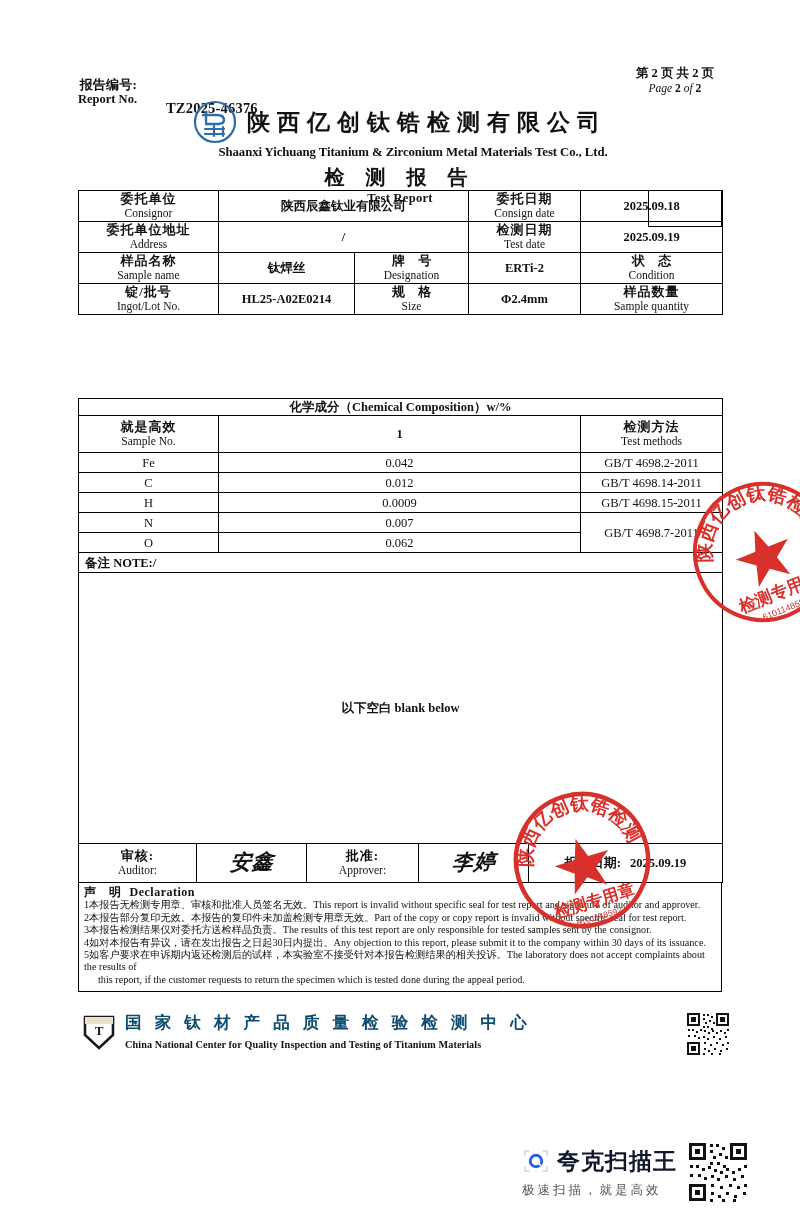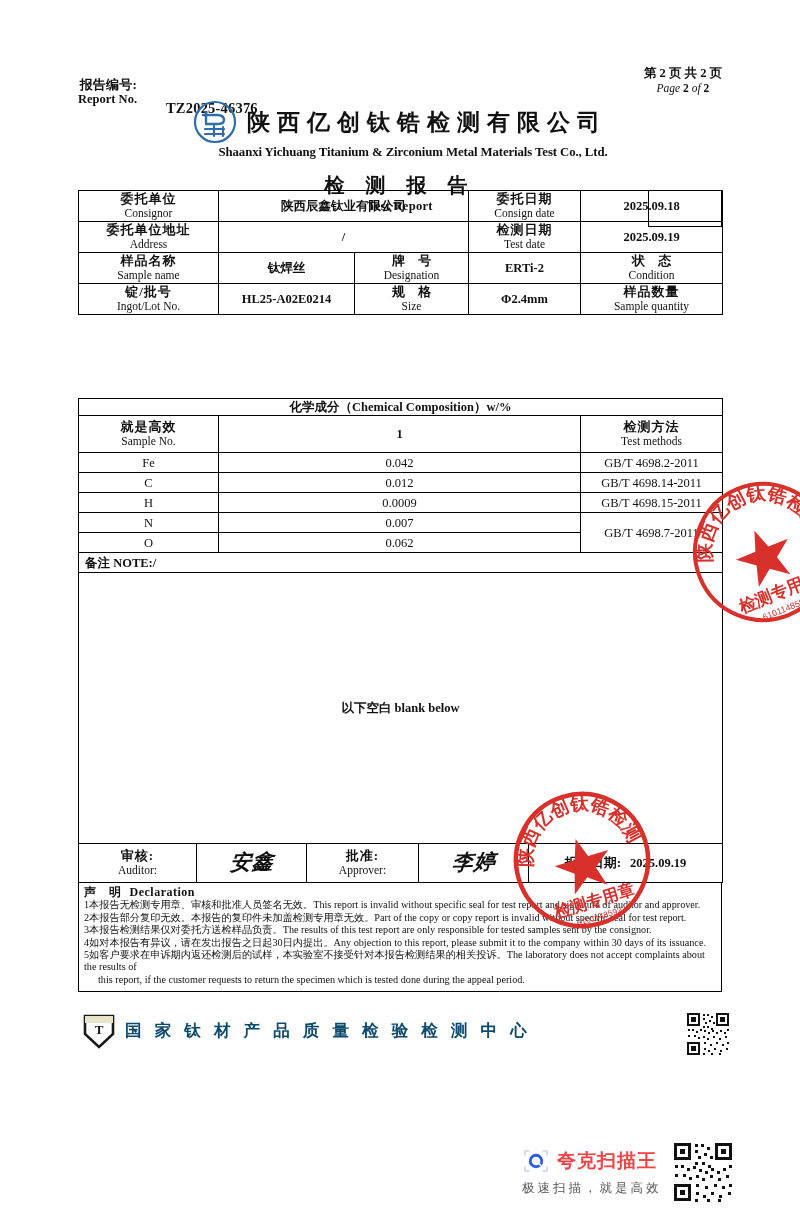--- a/index.html
+++ b/index.html
@@ -35,21 +35,21 @@
     text-align: right;
   }
   .rep-no .cn { letter-spacing: .2px; }
   .rep-val {
     position: absolute; left: 88px; top: 8px;
     font-weight: bold; font-size: 14.5px;
     letter-spacing: .2px;
     margin-top: 26px;
   }
   .pageno {
-    position: absolute; right: 0; top: 0;
+    position: absolute; right: 8px; top: 0;
     text-align: center; font-size: 12.5px; line-height: 15px;
     font-weight: bold;
   }
   .pageno .en { font-style: italic; font-weight: normal; }
   .pageno .en b { font-style: normal; font-weight: bold; }
 
   .company {
     position: absolute; left: 78px; top: 100px; width: 644px;
     text-align: center;
   }
@@ -65,21 +65,21 @@
     font-size: 23px; font-weight: bold; letter-spacing: 7px;
     color: #111; white-space: nowrap;
   }
   .comp-en {
     font-size: 12.8px; font-weight: bold; margin-top: 1px;
     letter-spacing: -0.1px; white-space: nowrap;
     padding-left: 26px;
   }
   .doc-title {
     font-size: 20px; font-weight: bold; letter-spacing: 8px;
-    margin-top: 12px;
+    margin-top: 4px;
   }
   .doc-title-en {
     font-size: 12.5px; font-weight: bold; margin-top: 0px;
     letter-spacing: .3px;
   }
 
   
   table.grid {
     border-collapse: collapse;
     table-layout: fixed;
@@ -169,21 +169,21 @@
   
   .quark {
     position: absolute; left: 522px; top: 1141px;
     display: flex; align-items: center; gap: 10px;
   }
   .q-left { display: flex; flex-direction: column; }
   .q-top { display: flex; align-items: center; gap: 7px; }
   .q-logo { width: 28px; height: 28px; position: relative; flex:0 0 28px;}
   .q-name {
     font-family: "Liberation Sans", sans-serif;
-    font-size: 19px; font-weight: bold; color: #ef4444; letter-spacing: 1px;
+    font-size: 23px; font-weight: bold; color: #0f172a; letter-spacing: 1px;
   }
   .q-tag {
     font-family: "Liberation Sans", sans-serif;
     font-size: 12.5px; color: #555; letter-spacing: 3px; margin-top: 5px;
   }
   .q-qr { width: 62px; height: 62px; }
 
   
   .seal {
     position: absolute;
@@ -474,20 +474,21 @@
   <div class="footer-logo">
     <span class="shield">
       <svg viewBox="0 0 34 38" width="34" height="38">
         <path d="M3 4 L31 4 L31 22 L17 35 L3 22 Z" fill="none" stroke="#1a1a1a" stroke-width="2.6"></path>
         <path d="M3 4 L31 4 L31 11 L3 11 Z" fill="#e9e4c9" stroke="none"></path>
         <text x="17" y="22" text-anchor="middle" font-size="13" font-weight="bold" fill="#1a1a1a" font-family="'Liberation Serif',serif">T</text>
       </svg>
     </span>
     <span>
       <span class="fl-cn">国 家 钛 材 产 品 质 量 检 验 检 测 中 心</span><br>
+      <span class="fl-en">China National Center for Quality  Inspection and Testing of Titanium Materials</span>
     </span>
   </div>
 
   <div class="footer-qr">
     <svg viewBox="0 0 44 44" width="44" height="44">
       <rect width="44" height="44" fill="#fff"></rect>
       <g fill="#111">
         <rect x="1" y="1" width="13" height="13"></rect>
           <rect x="3" y="3" width="9" height="9" fill="#fff"></rect>
           <rect x="5" y="5" width="5" height="5"></rect>

